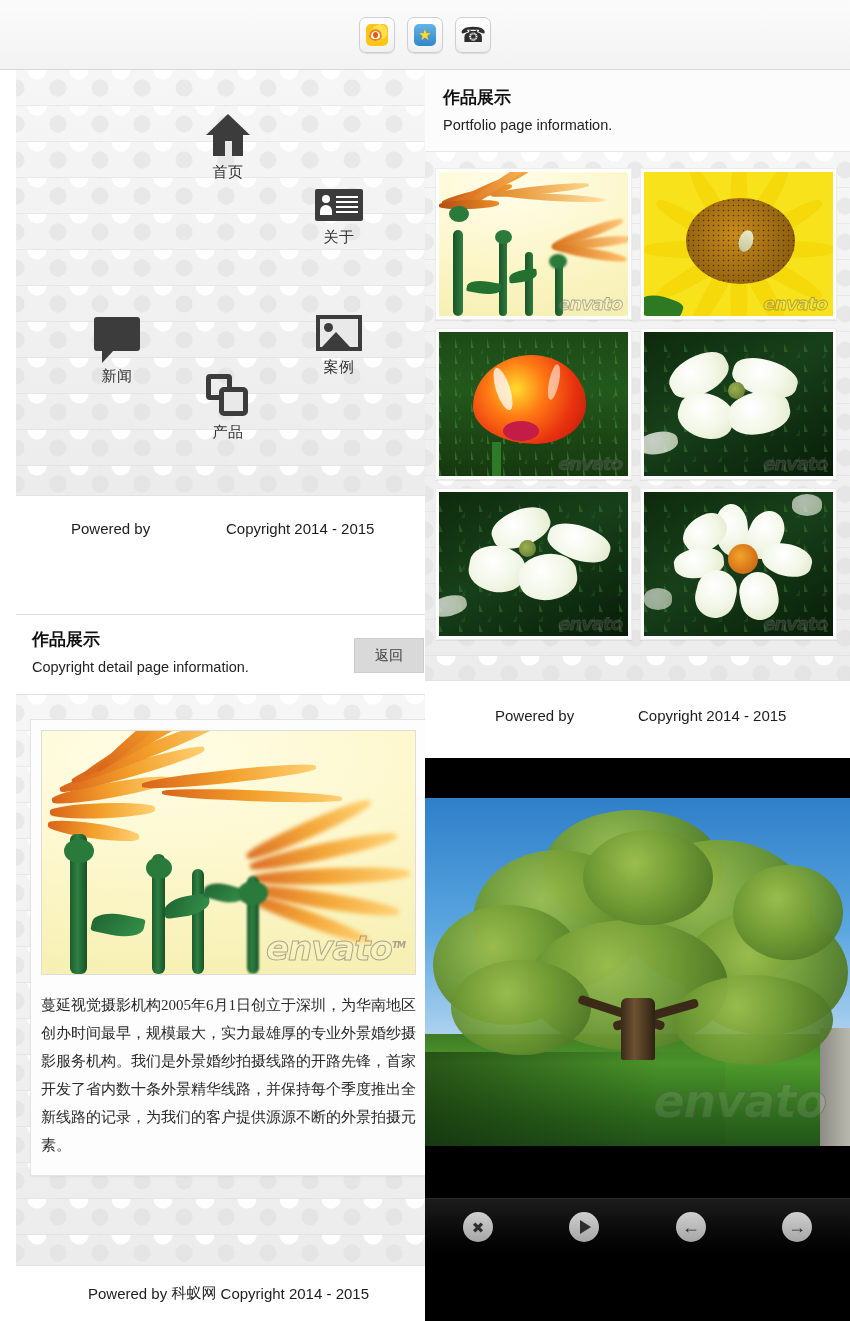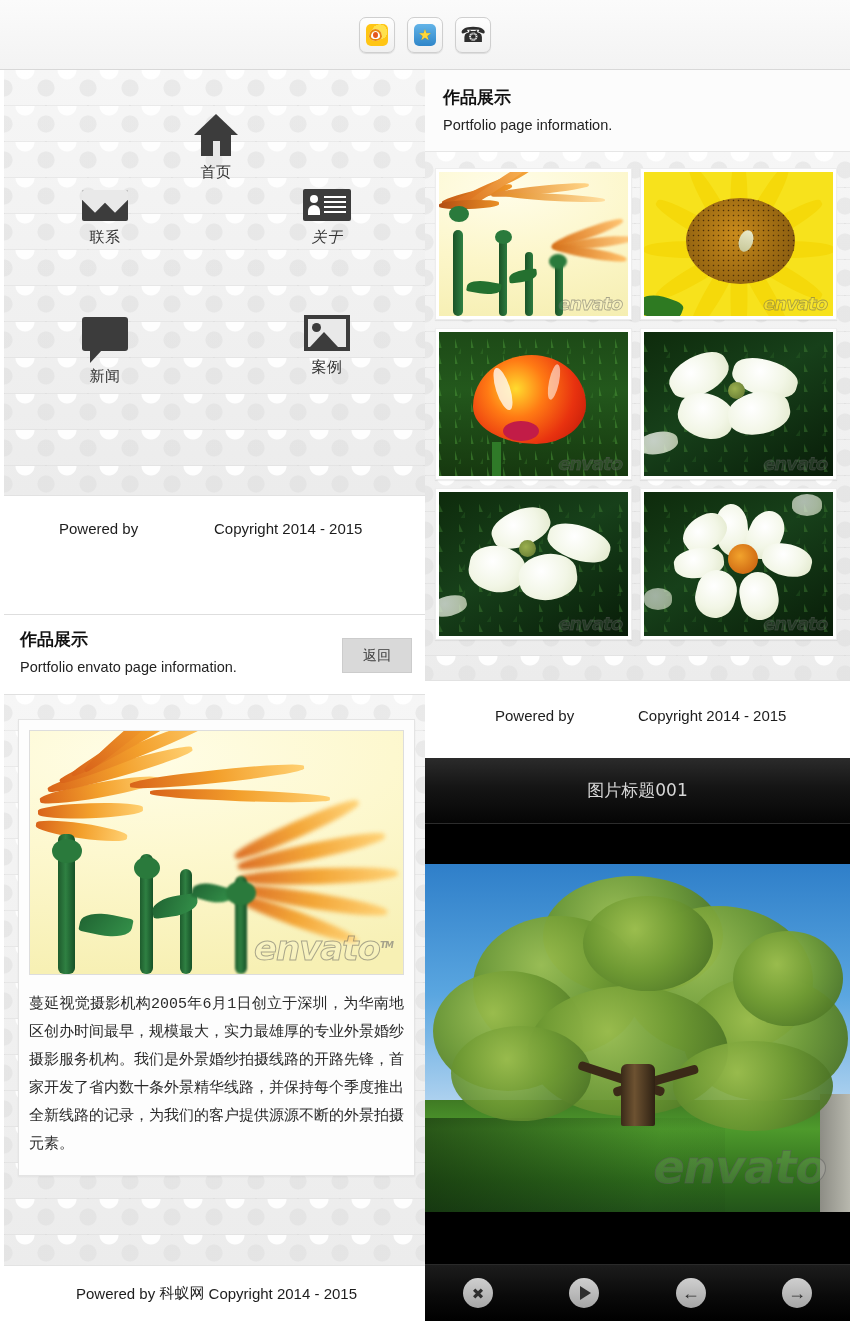--- a/index.html
+++ b/index.html
@@ -63,21 +63,21 @@
   }
   .ic-star::after{
     content:"★"; position:absolute; left:0; right:0; top:50%;
     transform: translateY(-52%);
     text-align:center; font-size:15px; color:#ffd83a; line-height:1;
     text-shadow: 0 0 1px #b98700;
   }
   .ic-phone { font-size: 21px; color:#2e2e2e; line-height:1; transform: scaleX(-1); }
 
   
-  .colL { position:absolute; left:4px; top:70px; width:425px; height:1251px; }
+  .colL { position:absolute; left:16px; top:70px; width:425px; height:1251px; }
 
   .menu-panel { position:relative; width:425px; height:425px; }
   .menu-item { position:absolute; text-align:center; width:110px; }
   .menu-item .glyph { height:46px; display:flex; align-items:flex-end; justify-content:center; }
   .menu-item .lbl {
     margin-top:7px; font-size:15px; color:#333; letter-spacing:.5px;
     font-family:"DejaVu Sans","Liberation Sans",sans-serif;
   }
   .menu-item.center .lbl { font-size:12px; color:#4a4a4a; margin-top:4px; }
 
@@ -200,21 +200,21 @@
     color: rgba(255,255,255,0.10);
     -webkit-text-stroke: 1px rgba(90,90,90,0.50);
     text-stroke: 1px rgba(90,90,90,0.50);
     user-select:none; pointer-events:none;
   }
   .wmark.sm { font-size:18px; right:6px; bottom:2px; -webkit-text-stroke-width:0.8px; }
   .wmark.tm::after{ content:"TM"; font-size:9px; vertical-align:super; -webkit-text-stroke-width:0; color:rgba(110,110,110,.6); }
 
   .cn-body {
     margin-top:16px; font-size:15px; line-height:28px; color:#2a2a2a; text-align:justify;
-    font-family:Liberation Mono, monospace;
+    font-family:Liberation Serif, serif;
   }
 
   .bottom-credit {
     width:425px; height:56px; background:#fff; border-top:1px solid #e3e3e3;
     display:flex; align-items:center; justify-content:center;
     font-size:15px; color:#1d1d1d;
   }
   .bottom-credit .cn { font-family:"DejaVu Sans","Liberation Sans",sans-serif; }
 
   
@@ -345,28 +345,22 @@
 
       <div class="menu-item" style="left:157px; top:40px;">
         <div class="glyph">
             <div class="g-home">
               <i></i>
             </div>
           </div>
         <div class="lbl">首页</div>
       </div>
 
-      <div class="menu-item" style="left:46px; top:105px;">
-        <div class="glyph">
-            <div class="g-mail"></div>
-          </div>
-        <div class="lbl">联系</div>
-      </div>
-
-      <div class="menu-item" style="left:268px; top:105px;font-style:italic;">
+
+      <div class="menu-item" style="left:268px; top:105px;">
         <div class="glyph">
           <div class="g-card">
               <span class="av"></span>
               <span class="ln"></span>
             </div>
         </div>
         <div class="lbl">关于</div>
       </div>
 
 
@@ -377,30 +371,39 @@
         <div class="lbl">案例</div>
       </div>
 
       <div class="menu-item" style="left:46px; top:235px;">
         <div class="glyph">
             <div class="g-bubble"></div>
           </div>
         <div class="lbl" style="margin-top:16px;">新闻</div>
       </div>
 
+      <div class="menu-item" style="left:157px; top:300px;">
+        <div class="glyph">
+          <div class="g-stack">
+              <span class="b1"></span>
+              <span class="b2"></span>
+            </div>
+        </div>
+        <div class="lbl">产品</div>
+      </div>
     </div>
 
     <div class="footbar">
       <span class="ftxt f1">Powered by</span>
       <span class="ftxt f2">Copyright 2014 - 2015</span>
     </div>
 
     <div class="detail-head">
       <div class="h1">作品展示</div>
-      <div class="sub">Portfolio envato page information.</div>
+      <div class="sub">Copyright detail page information.</div>
       <div class="btn-back">返回</div>
     </div>
 
     <div class="detail-body hexbg">
       <div class="card">
         <div class="photo-frame">
           <div class="art-daisy">
 
             <div class="pet" style="left:10px;  top:62px; width:120px; height:15px; transform:rotate(-10deg);"></div>
             <div class="pet" style="left:18px;  top:52px; width:150px; height:14px; transform:rotate(-16deg);"></div>
@@ -563,21 +566,20 @@
         </div>
       </div>
     </div>
 
     <div class="pf-foot">
       <span class="ftxt f1">Powered by</span>
       <span class="ftxt f2">Copyright 2014 - 2015</span>
     </div>
 
     <div class="lightbox">
-      <div class="lb-title">图片标题001</div>
       <div class="lb-gap"></div>
       <div class="lb-img">
         <div class="sky"></div>
         <div class="grass">
             <div class="shade"></div>
           </div>
         <div class="road"></div>
         <div class="canopy">
           <div class="blob" style="left:110px; top:0px;   width:180px; height:120px;"></div>
           <div class="blob" style="left:40px;  top:40px;  width:170px; height:140px;"></div>

